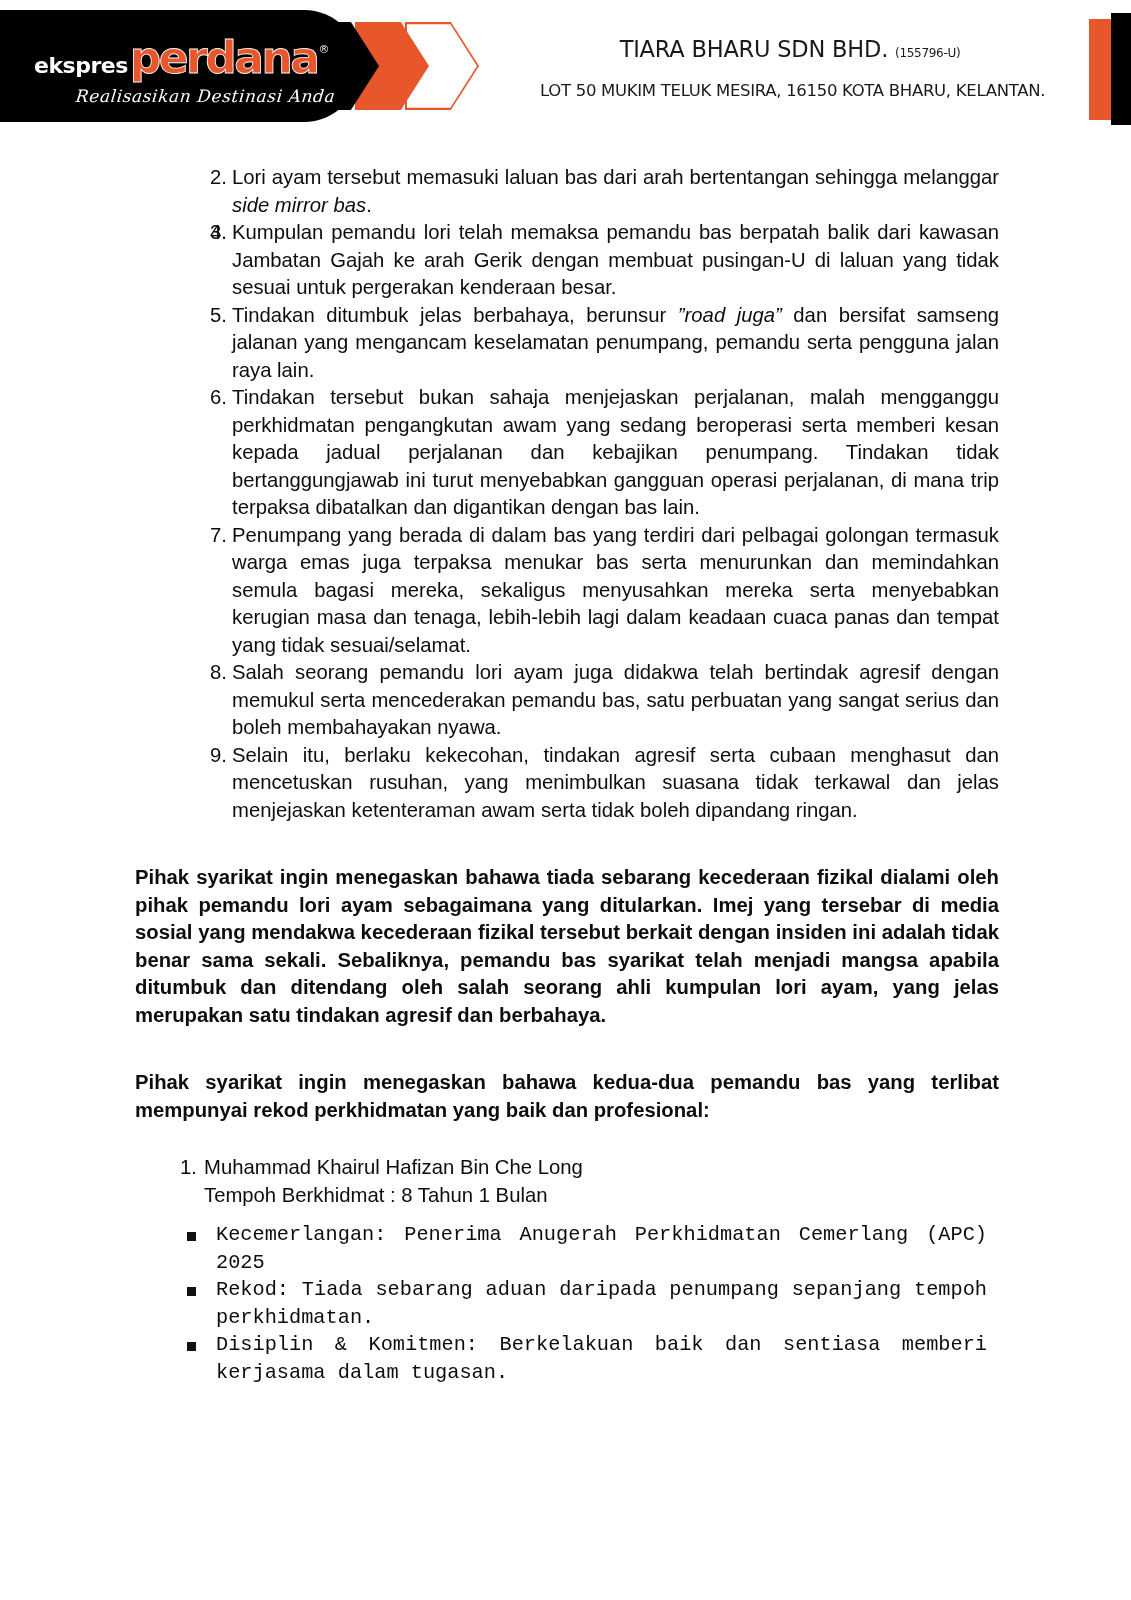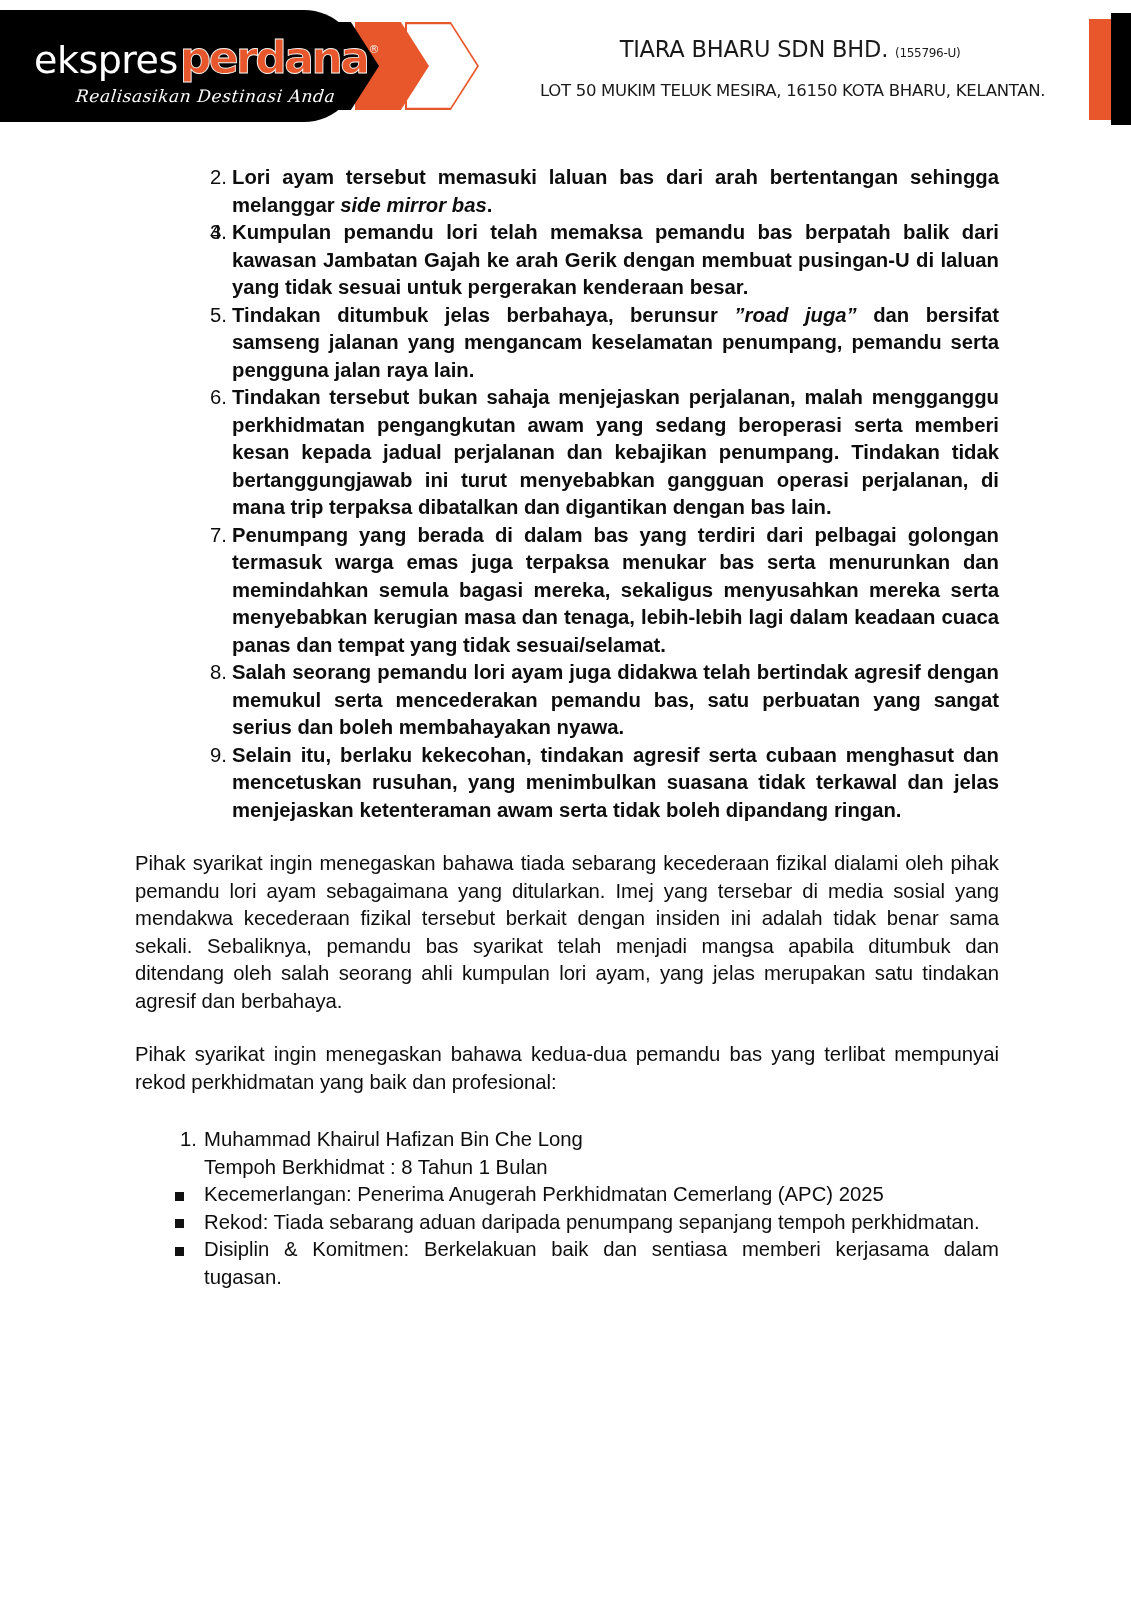--- a/index.html
+++ b/index.html
@@ -37,22 +37,22 @@
 
   .logo-wordmark {
     position: absolute;
     left: 34px;
     top: 26px;
     white-space: nowrap;
     line-height: 1;
   }
   .logo-ekspres {
     font-family: "DejaVu Sans", sans-serif;
-    font-size: 38px;
-    font-weight: 400;
+    font-size: 22px;
+    font-weight: 700;
     color: #ffffff;
     letter-spacing: -0.5px;
   }
   .logo-perdana {
     font-family: "DejaVu Sans", sans-serif;
     font-size: 44px;
     font-weight: 700;
     color: #e8562b;
     letter-spacing: -2.5px;
     -webkit-text-stroke: 0.9px #f4f0ec;
@@ -188,27 +188,27 @@
   }
   ol.main-list > li .num {
     position: absolute;
     left: 62px;
     top: 0;
     width: 30px;
     text-align: right;
   }
   ol.main-list > li .txt {
     display: block;
-    font-weight: bold;
   }
 
   .para {
     text-align: justify;
     text-justify: inter-word;
-    margin-top: 26px;
+    margin-top: 40px;
+    font-weight: bold;
   }
 
   ol.driver-list {
     list-style: none;
     margin: 30px 0 0 0;
     padding: 0;
   }
   ol.driver-list > li {
     position: relative;
     padding-left: 69px;
@@ -220,22 +220,23 @@
     top: 0;
     width: 24px;
     text-align: right;
   }
   .driver-sub {
     display: block;
   }
 
   ul.bullet-list {
     list-style: none;
-    margin: 0;
+    margin: 12px;
     padding: 0;
+    font-family: Liberation Mono, monospace;
   }
   ul.bullet-list > li {
     position: relative;
     padding-left: 69px;
     text-align: justify;
     text-justify: inter-word;
   }
   ul.bullet-list > li .bul {
     position: absolute;
     left: 40px;

